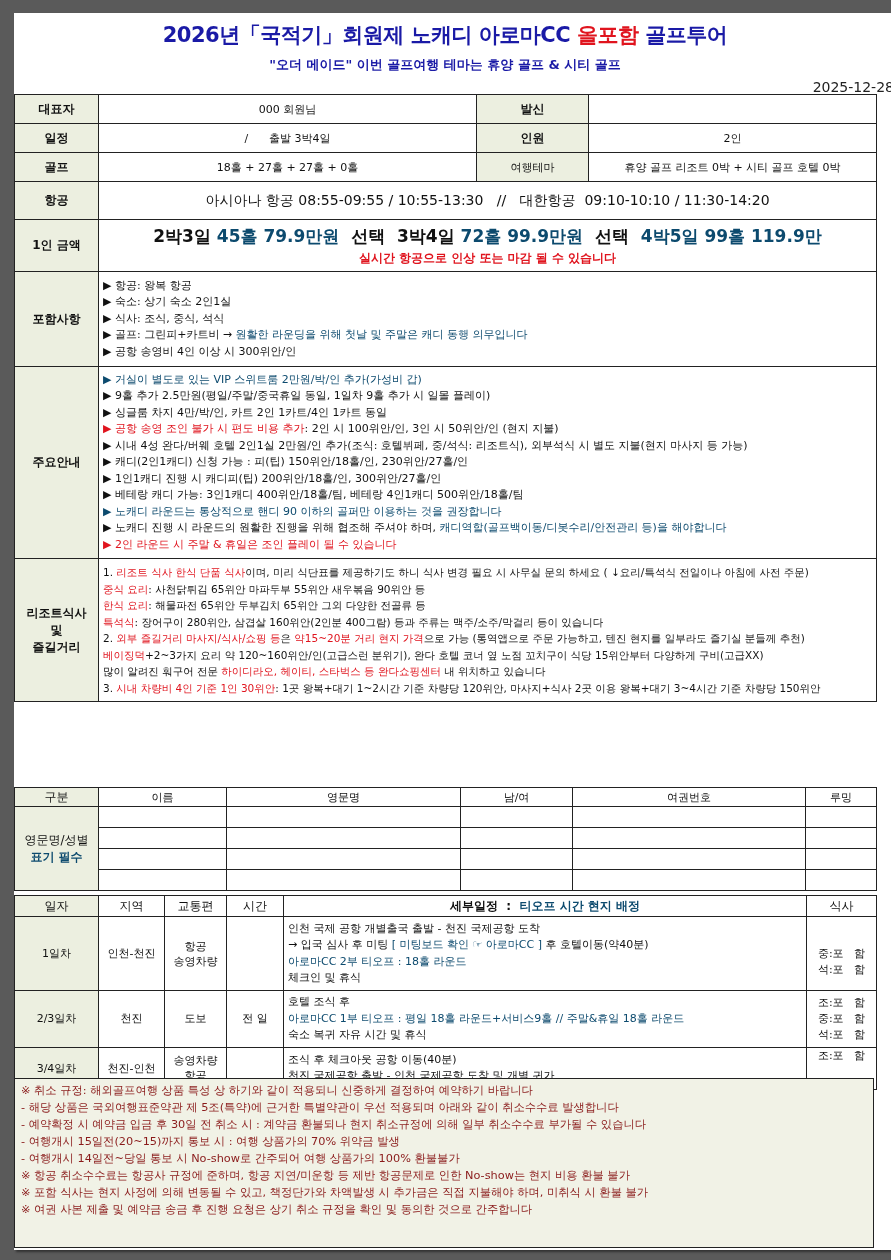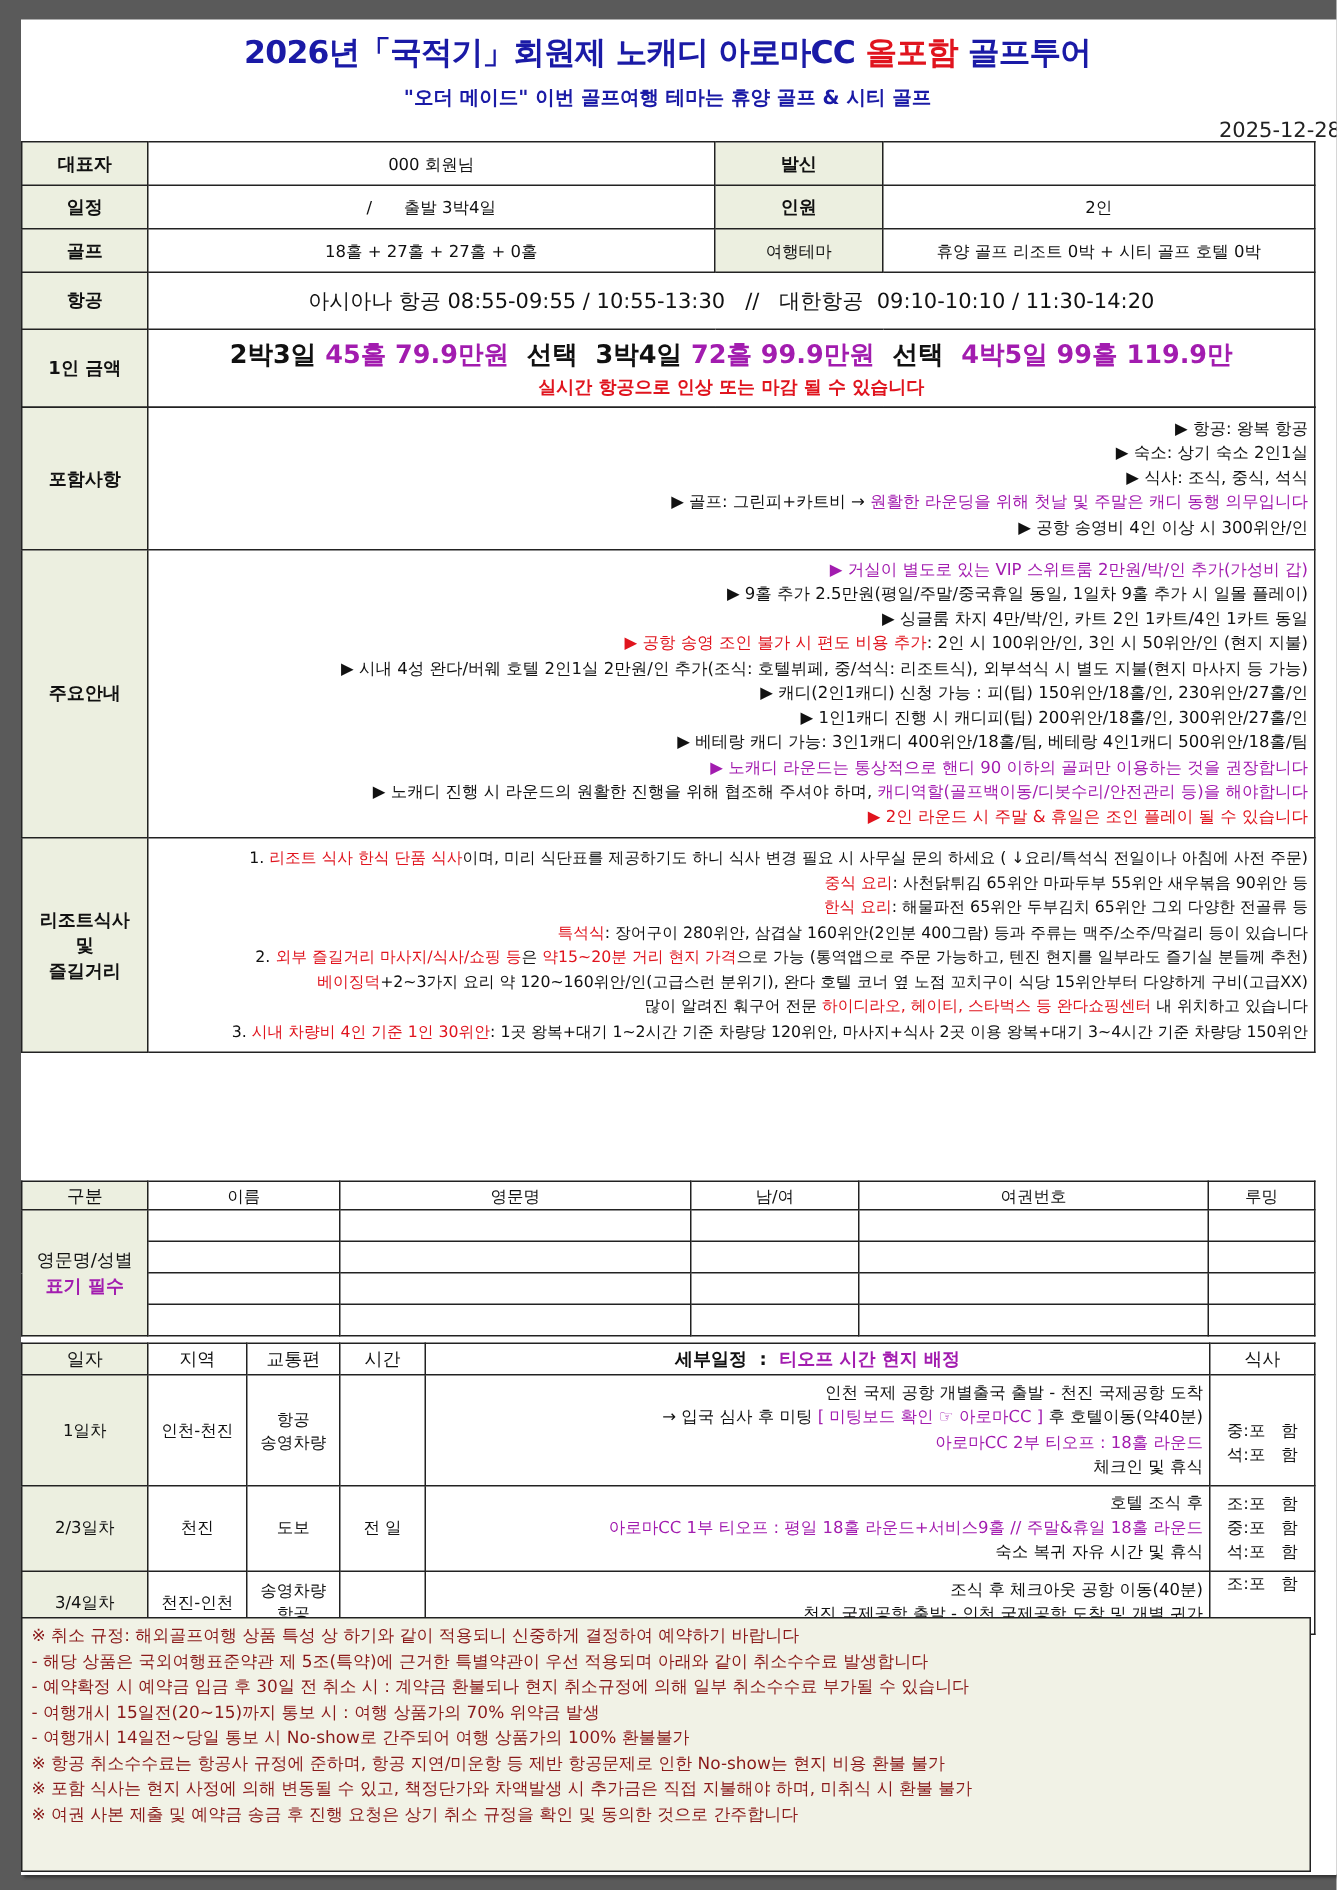--- a/index.html
+++ b/index.html
@@ -6,24 +6,24 @@
   body{width:891px;height:1260px;background:#5a5a5a;position:relative;overflow:hidden;font-family:"DejaVu Sans","Liberation Sans",sans-serif;}
   .page{position:absolute;left:14px;top:13px;width:884px;height:1237px;background:#fff;box-shadow:2px 2px 2px #333;}
   .title{position:absolute;left:0;top:8px;width:862px;text-align:center;font-size:21px;font-weight:bold;color:#1a1aa6;letter-spacing:-0.5px;}
   .title .red{color:#e0141e;}
   .subtitle{position:absolute;left:0;top:43px;width:862px;text-align:center;font-size:13px;font-weight:bold;color:#1a1aa6;}
   .date{position:absolute;right:4px;top:66px;font-size:14px;color:#222;}
   table{border-collapse:collapse;position:absolute;left:0;table-layout:fixed;}
   td{border:1px solid #222;padding:0;font-size:11px;color:#111;vertical-align:middle;}
   .hd{background:#ecefe0;text-align:center;font-weight:bold;font-size:12px;}
   .c{text-align:center;}
-  .blue{color:#a21caf;}
+  .blue{color:#0c4a6e;}
   .red{color:#e0141e;}
   .lines{padding:3px 4px;line-height:16.5px;font-size:11px;}
-  .lines div{white-space:nowrap;text-align:right;}
+  .lines div{white-space:nowrap;}
   .cancel{position:absolute;left:0;top:1065px;width:860px;height:170px;background:#f1f2e6;border:1px solid #222;padding:3px 6px;box-sizing:border-box;color:#8a1a1a;font-size:11.3px;line-height:17px;}
   .cancel div{white-space:nowrap;}
 </style>
 </head>
 <body>
 
 <div class="page">
   <div class="title"><span>2026년「국적기」회원제 노캐디 아로마CC </span><span class="red">올포함</span><span> 골프투어</span></div>
   <div class="subtitle">"오더 메이드" 이번 골프여행 테마는 휴양 골프 &amp; 시티 골프</div>
   <div class="date">2025-12-28</div>

